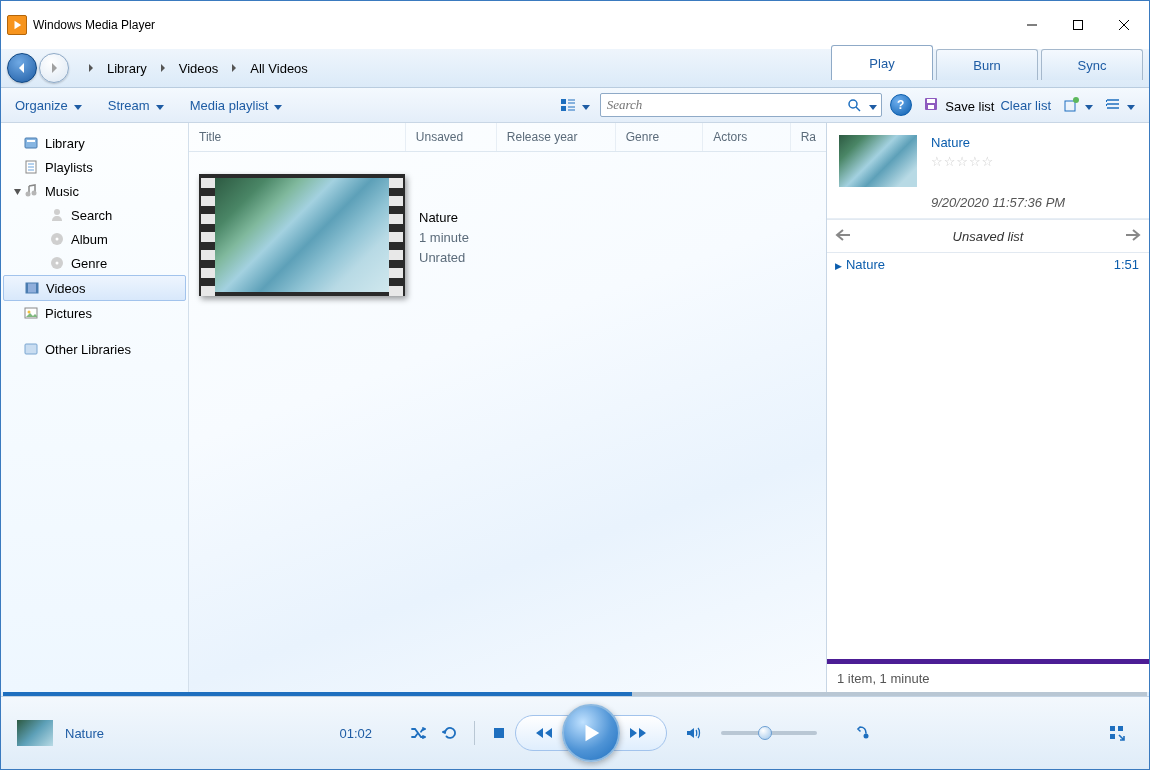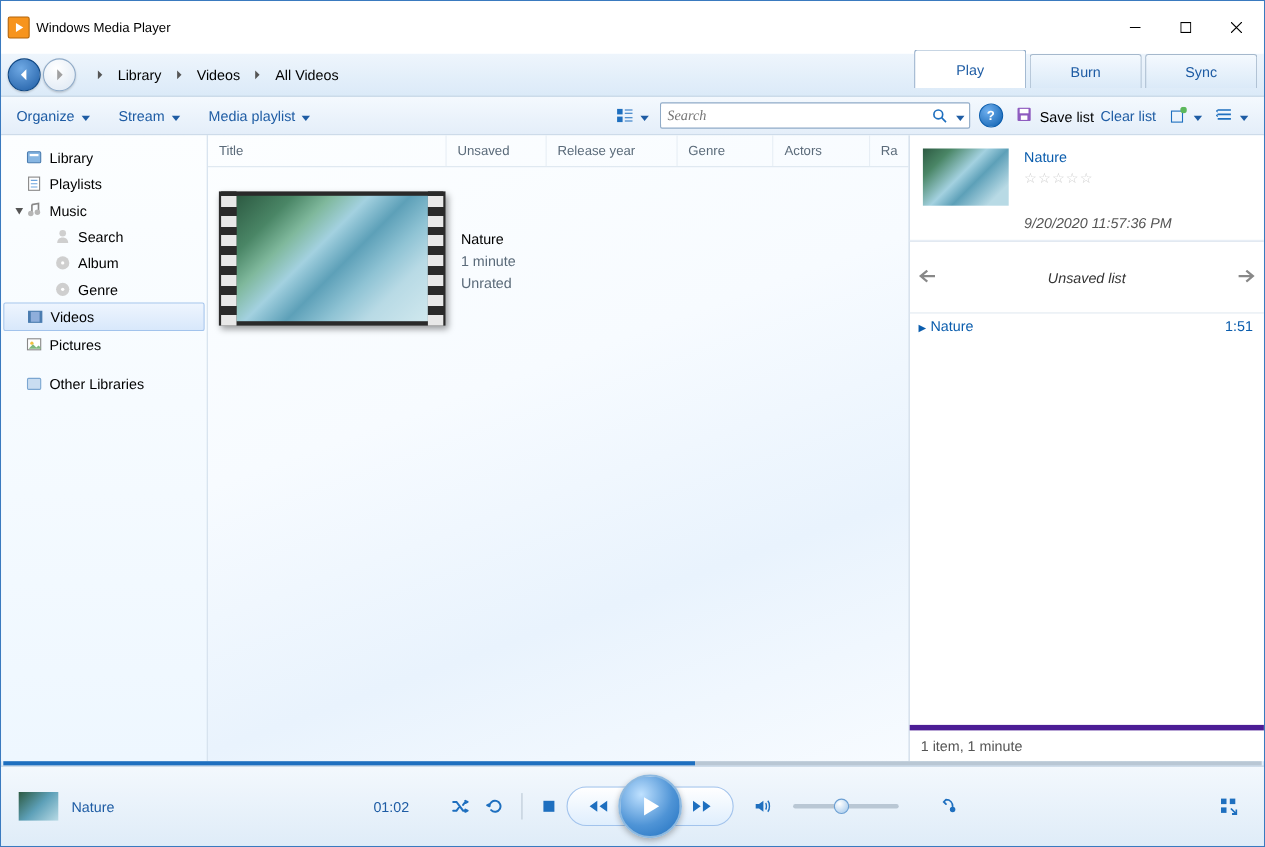--- a/index.html
+++ b/index.html
@@ -51,21 +51,21 @@
 .film::before{left:2px}.film::after{right:2px}
 .film-inner{width:100%;height:100%;background:linear-gradient(135deg,#2d5a42 0%,#4a8666 18%,#7fb89c 30%,#a3d1e0 42%,#5da0b8 55%,#8fc3d4 68%,#b8dae5 80%,#d0e8ee 100%)}
 .thumb-meta{margin-left:14px;padding-top:34px;color:#5b6b7a;line-height:20px}
 .thumb-meta .t-title{color:#000}
 .right-pane{width:322px;border-left:1px solid #c8d6e5;display:flex;flex-direction:column;background:#fff;min-height:0}
 .rp-top{padding:12px 12px 8px;display:flex;border-bottom:1px solid #e7eef5}
 .rp-thumb{width:78px;height:52px;background:linear-gradient(135deg,#2d5a42 0%,#4a8666 20%,#a3d1e0 45%,#5da0b8 60%,#b8dae5 85%);margin-right:14px}
 .rp-meta .rt-title{color:#0b5dad;margin-bottom:4px}
 .stars{color:#cfcfcf;letter-spacing:1px;font-size:13px}
 .rp-date{color:#555;font-style:italic;margin-top:26px}
-.list-hdr{height:32px;border-top:1px solid #e2e9f1;border-bottom:1px solid #e2e9f1;display:flex;align-items:center;justify-content:space-between;padding:16px 8px;font-style:italic;color:#333}
+.list-hdr{height:32px;border-top:1px solid #e2e9f1;border-bottom:1px solid #e2e9f1;display:flex;align-items:center;justify-content:space-between;padding:0 8px;font-style:italic;color:#333}
 .list-hdr .arrow{font-style:normal;color:#888}
 .pl-row{display:flex;justify-content:space-between;padding:4px 10px 4px 8px;color:#0b5dad}
 .pl-row .mk{color:#0b5dad;margin-right:4px;font-size:9px}
 .rp-footer{height:28px;border-top:5px solid #4c1d95;display:flex;align-items:center;padding:0 10px;color:#555;margin-top:auto}
 .seek{height:4px;background:linear-gradient(to right,#1e6fbf 0%,#1e6fbf 55%,#b9c7d4 55%,#b9c7d4 100%);margin:0 2px}
 .player{height:72px;display:flex;align-items:center;padding:0 16px;background:linear-gradient(to bottom,#f3f8fd,#dfecf8);border-top:1px solid #c3d3e3}
 .np-thumb{width:36px;height:26px;background:linear-gradient(135deg,#2d5a42,#5da0b8,#b8dae5);margin-right:12px}
 .np-title{color:#1e5ca4;flex:0 0 auto}
 .ctrl-btn{width:32px;height:32px;display:flex;align-items:center;justify-content:center;color:#1e6fbf;border-radius:50%}
 .ctrl-btn svg{width:16px;height:16px;fill:#1e6fbf}

